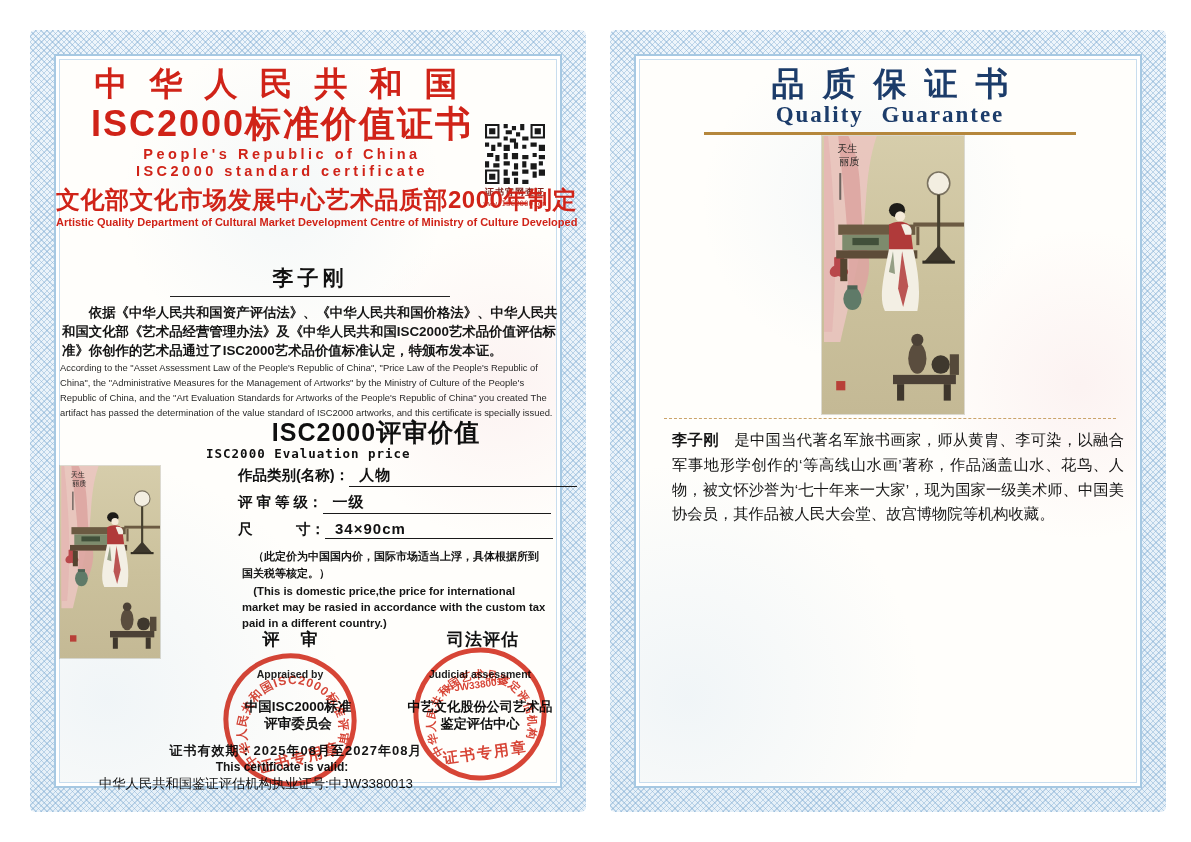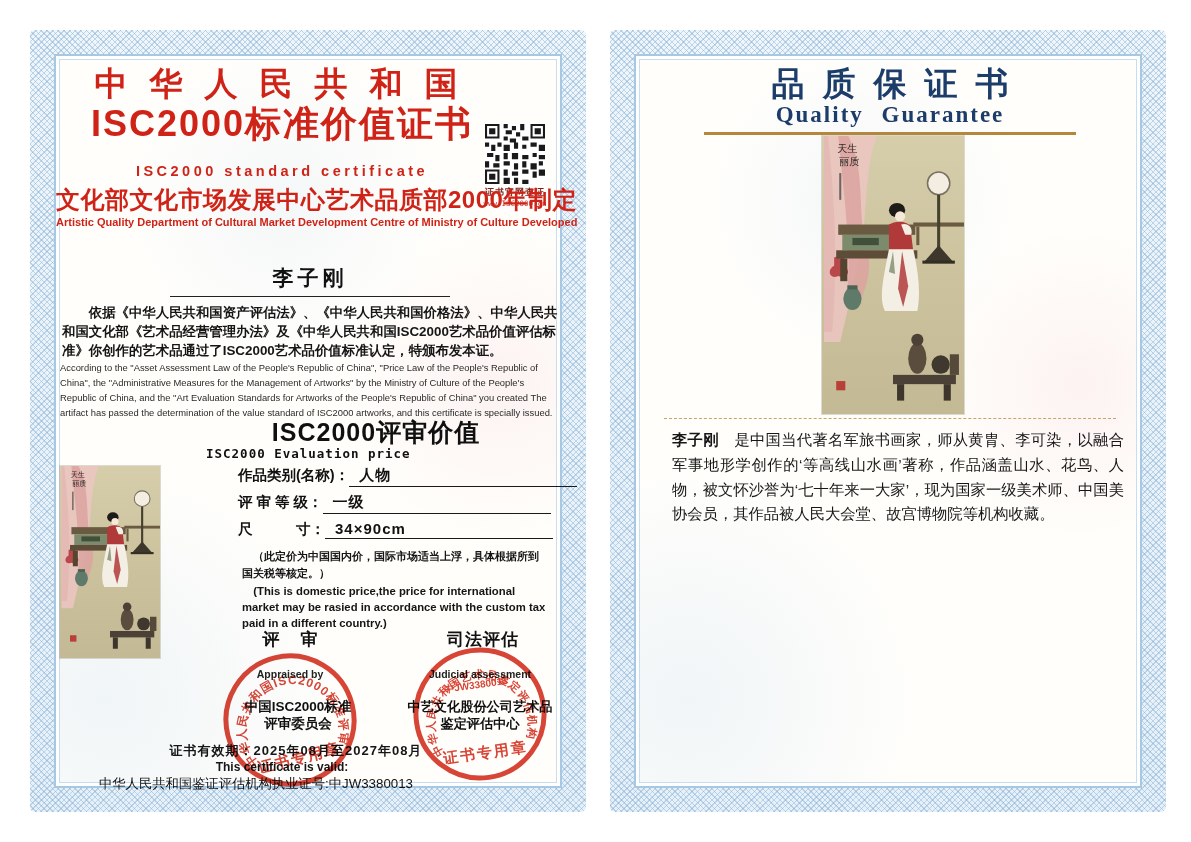--- a/index.html
+++ b/index.html
@@ -144,20 +144,21 @@
         <path fill="#1a1a1a" d="M9,0h2v2h-2z M13,1h2v2h-2z M17,0h2v3h-2z M10,3h3v2h-3z M15,4h2v2h-2z M9,6h2v2h-2z M12,7h3v2h-3z M18,6h3v2h-3z M0,9h2v2h-2z M3,10h2v3h-2z M6,9h2v2h-2z M9,10h3v3h-3z M14,9h2v3h-2z M18,10h2v2h-2z M22,9h3v2h-3z M26,10h3v3h-3z M1,14h3v2h-3z M5,15h2v3h-2z M9,14h2v3h-2z M13,14h3v3h-3z M18,15h3v2h-3z M23,14h2v2h-2z M26,15h3v2h-3z M0,18h2v3h-2z M4,19h3v2h-3z M9,18h3v2h-3z M14,19h2v3h-2z M18,18h2v3h-2z M22,19h3v3h-3z M26,18h2v2h-2z M9,22h2v3h-2z M13,23h3v2h-3z M18,22h3v2h-3z M23,23h2v3h-2z M26,22h3v3h-3z M9,26h3v3h-3z M14,26h2v3h-2z M18,27h3v2h-3z"></path>
       </g>
     </defs>
   </svg>
 
   <div class="page page-left">
     <div class="page-inner">
 
       <div class="abs t-cn1">中华人民共和国</div>
       <div class="abs t-cn2">ISC2000标准价值证书</div>
+      <div class="abs t-en1">People's Republic of China</div>
       <div class="abs t-en2">ISC2000 standard certificate</div>
 
       <div class="abs qr-wrap">
         <div class="qr-box">
           <svg viewBox="0 0 29 29" width="60" height="60">
               <use href="#qr-pattern"></use>
             </svg>
         </div>
         <div class="qr-cap1">证书官网查证</div>
         <div class="qr-cap2">www.ISC2000.cn</div>

